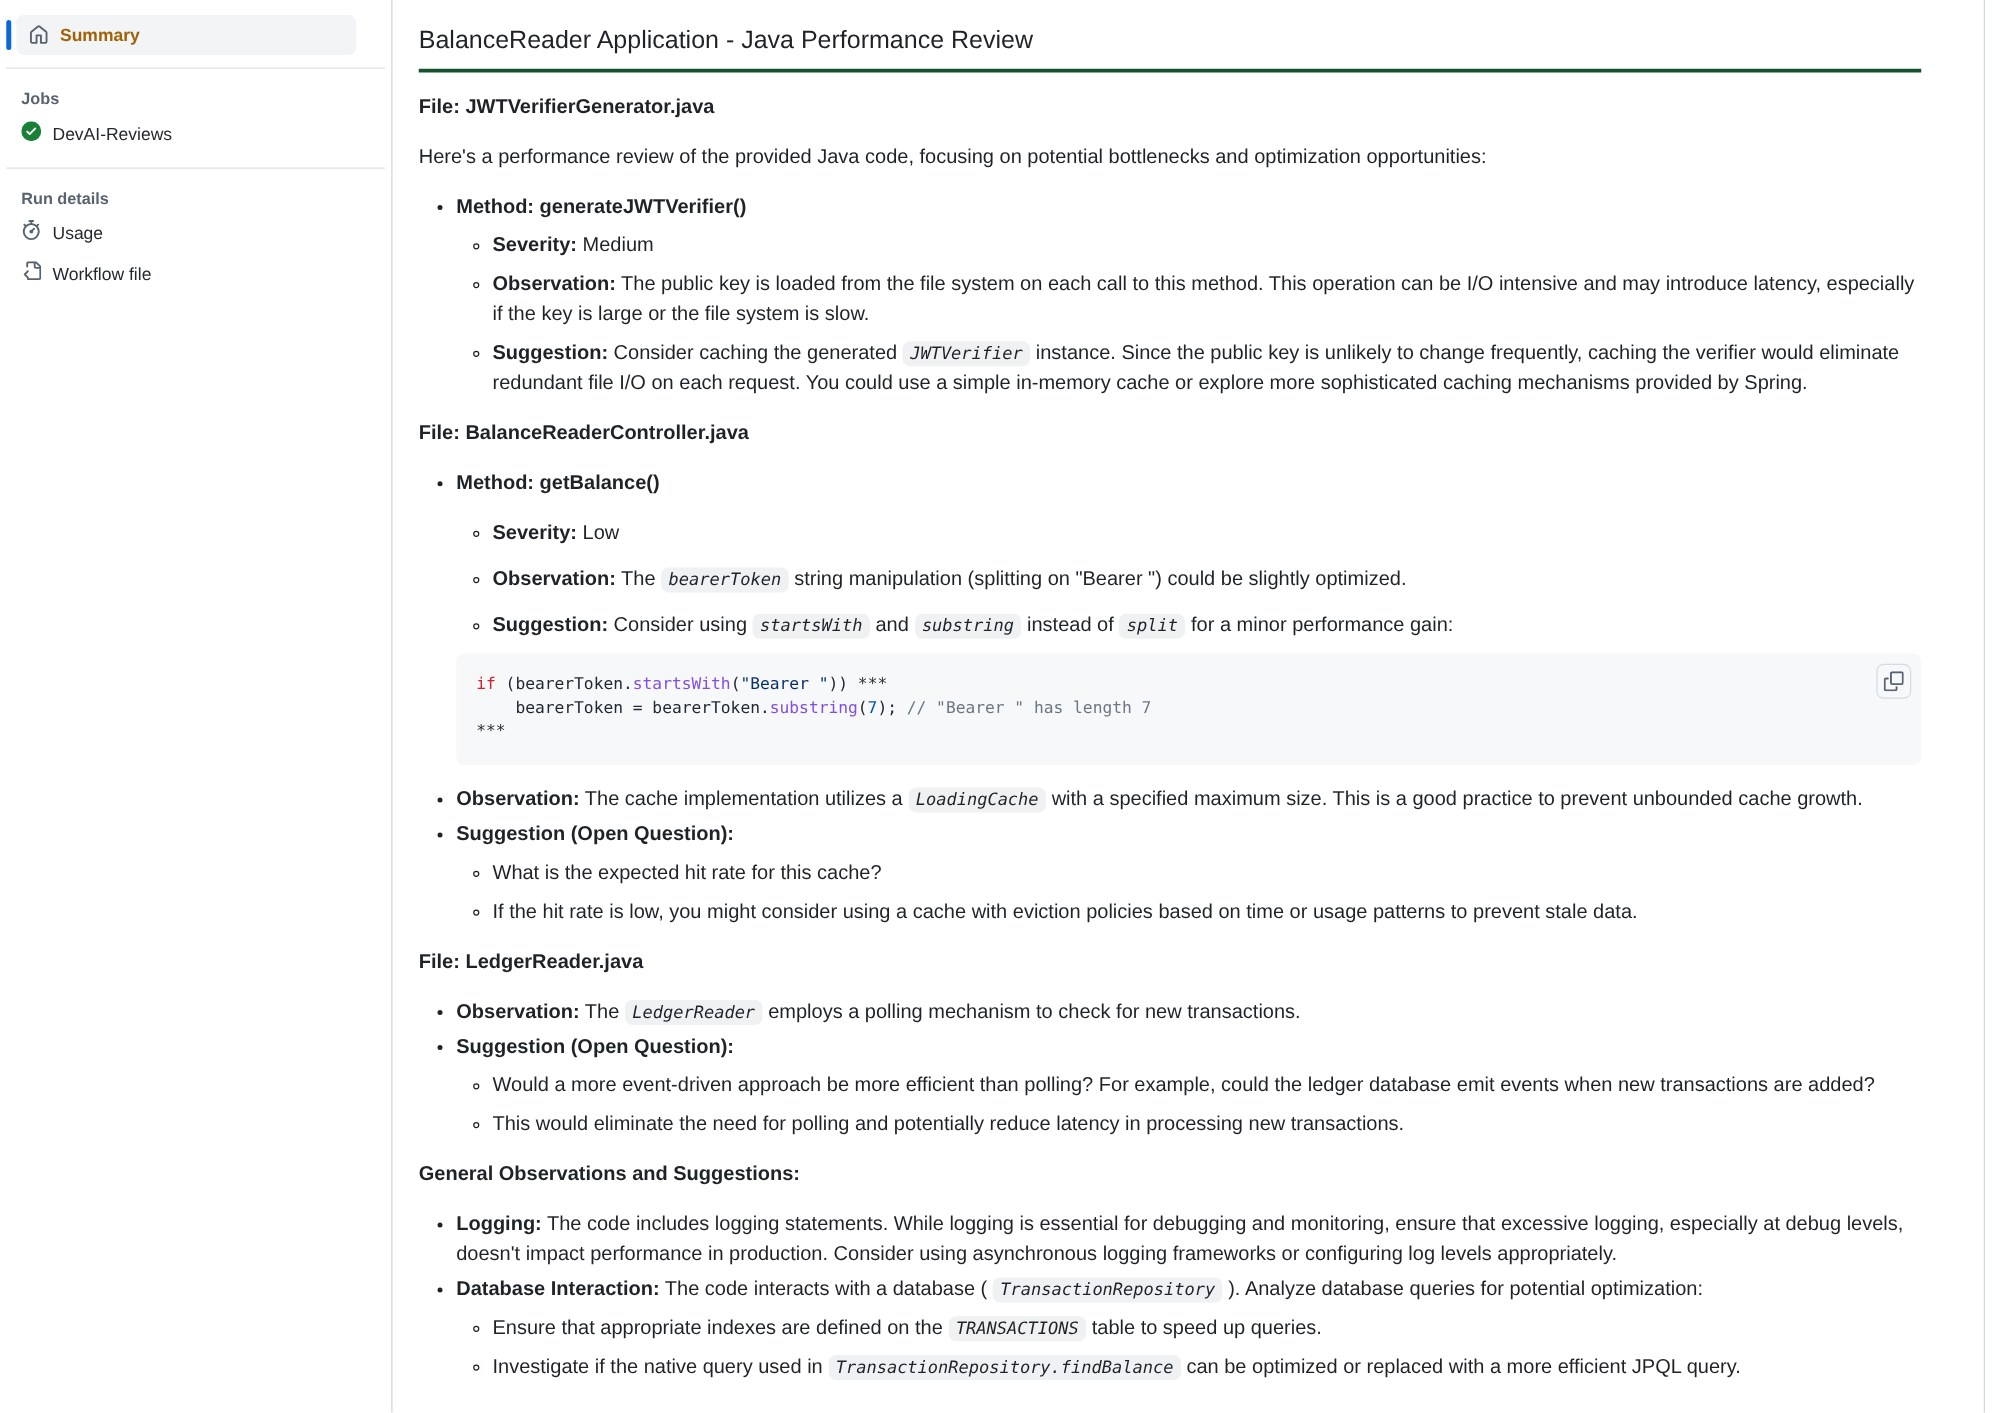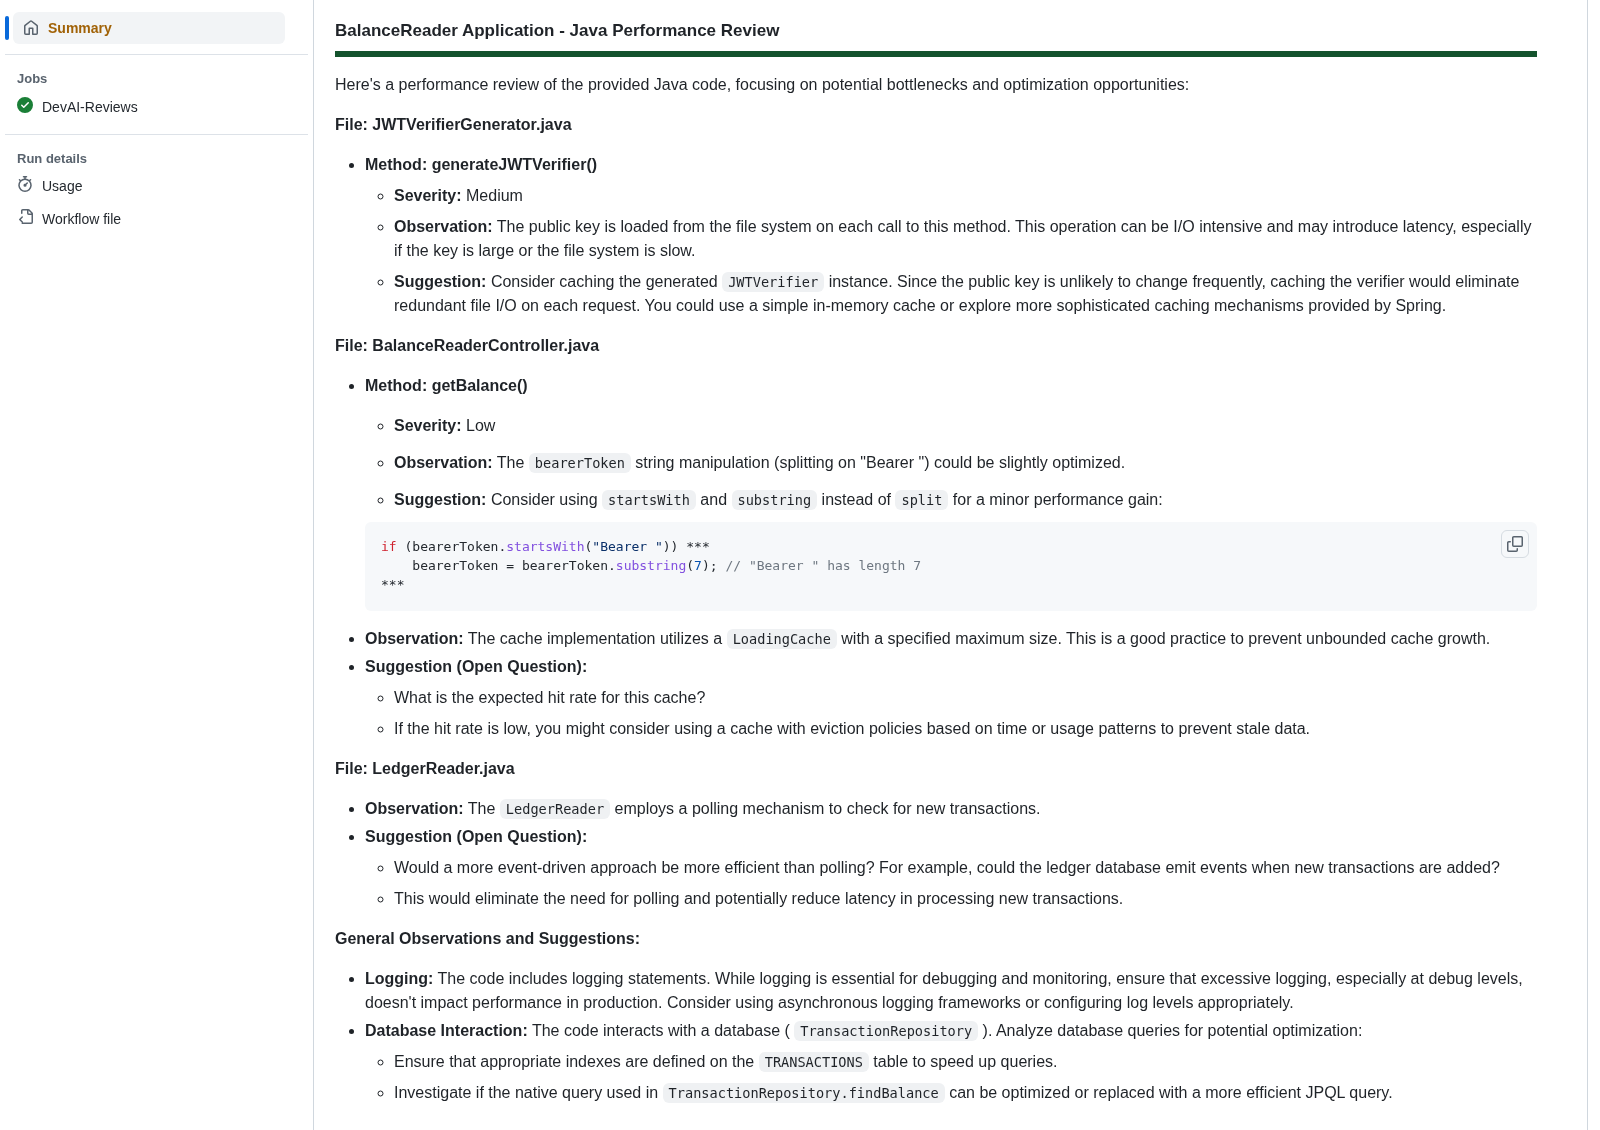--- a/index.html
+++ b/index.html
@@ -33,37 +33,38 @@
   }
   .icon-gray { color:#59636e; flex:none; }
   .icon-green { color:#1a7f37; flex:none; }
   
   .main {
     position:absolute; left:313px; top:0; width:1275px; height:1130px;
     border-left:1px solid #d0d7de; border-right:1px solid #d0d7de;
     padding:12px 50px 24px 21px; overflow:hidden; background:#fff;
   }
   h1.page-title {
-    font-size:17px; font-weight:700; line-height:1.25;
+    font-size:20px; font-weight:400; line-height:1.25;
     margin:8px 0 16px 0; padding-bottom:10px;
-    border-bottom:6px solid #14532d;
+    border-bottom:3px solid #14532d;
   }
   .md p { margin:0 0 16px 0; }
   .md ul { margin:0 0 16px 0; padding-left:30px; }
   .md ul.l1 { list-style:disc; }
   .md ul.l2 { list-style:circle; margin:4px 0 0 0; padding-left:29px; }
   .md ul.l1 > li { margin-top:4px; }
   .md ul.l2 > li { margin-top:7px; }
   .md ul.l2.loose { margin-top:16px; }
   .md ul.l2.loose > li { margin-top:13px; }
   .md strong { font-weight:700; }
   code.ic {
     font-family:"DejaVu Sans Mono","Liberation Mono",monospace;
     font-size:85%; background:#eff1f3; border-radius:6px; padding:2px 6px;
     white-space:nowrap;
+    font-style:italic;
   }
   .codeblock {
     position:relative; background:#f6f8fa; border-radius:6px;
     padding:16px; margin:10px 0 8px 0;
   }
   .codeblock pre {
     margin:0; font-family:"DejaVu Sans Mono","Liberation Mono",monospace;
     font-size:13px; line-height:1.45; color:#24292f; white-space:pre;
   }
   .tok-k { color:#cf222e; }
@@ -113,22 +114,22 @@
     <svg class="icon-gray" width="16" height="16" viewBox="0 0 16 16" fill="currentColor" aria-hidden="true">
         <path d="M4 1.75C4 .784 4.784 0 5.75 0h5.586c.464 0 .909.184 1.237.513l2.914 2.914c.329.328.513.773.513 1.237v8.586A1.75 1.75 0 0 1 14.25 15h-9a.75.75 0 0 1 0-1.5h9a.25.25 0 0 0 .25-.25V6h-2.75A1.75 1.75 0 0 1 10 4.25V1.5H5.75a.25.25 0 0 0-.25.25v2.5a.75.75 0 0 1-1.5 0Zm7.5-.188V4.25c0 .138.112.25.25.25h2.688l-.011-.013-2.914-2.914ZM5.78 7.47a.75.75 0 0 1 0 1.06L3.81 10.5l1.97 1.97a.75.75 0 1 1-1.06 1.06l-2.5-2.5a.75.75 0 0 1 0-1.06l2.5-2.5a.75.75 0 0 1 1.06 0Z"></path>
       </svg>
     <span>Workflow file</span>
   </div>
 </nav>
 
 <main class="main">
   <h1 class="page-title">BalanceReader Application - Java Performance Review</h1>
   <div class="md" id="md-root">
+      <p><strong>File: JWTVerifierGenerator.java</strong></p>
       <p>Here's a performance review of the provided Java code, focusing on potential bottlenecks and optimization opportunities:</p>
-      <p><strong>File: JWTVerifierGenerator.java</strong></p>
       <ul class="l1">
         <li><strong>Method: generateJWTVerifier()</strong><ul class="l2">
             <li><strong>Severity:</strong> Medium</li>
             <li><strong>Observation:</strong> The public key is loaded from the file system on each call to this method. This operation can be I/O intensive and may introduce latency, especially if the key is large or the file system is slow.</li>
             <li><strong>Suggestion:</strong> Consider caching the generated <code class="ic">JWTVerifier</code> instance. Since the public key is unlikely to change frequently, caching the verifier would eliminate redundant file I/O on each request. You could use a simple in-memory cache or explore more sophisticated caching mechanisms provided by Spring.</li>
           </ul></li>
       </ul>
       <p><strong>File: BalanceReaderController.java</strong></p>
       <ul class="l1">
         <li><strong>Method: getBalance()</strong><ul class="l2 loose">

